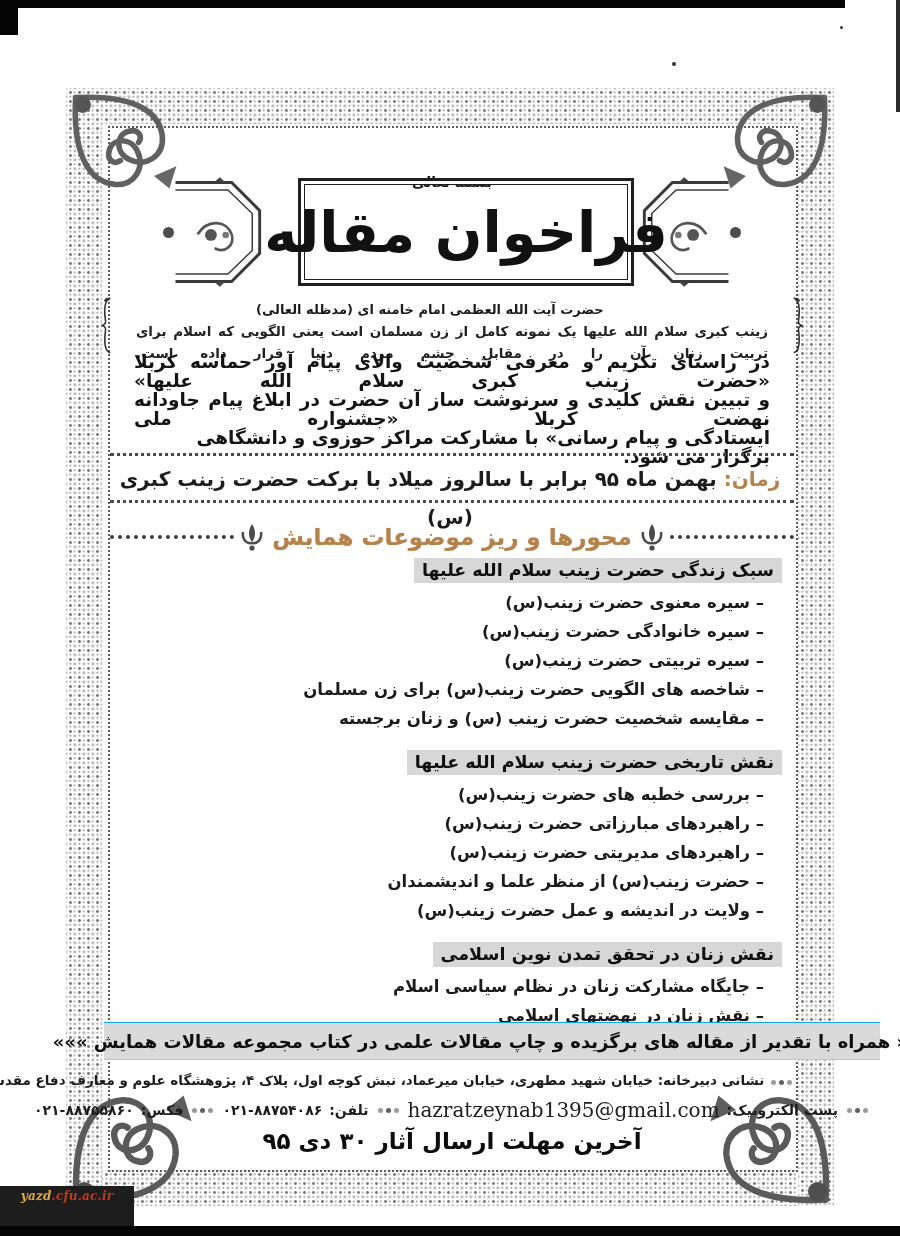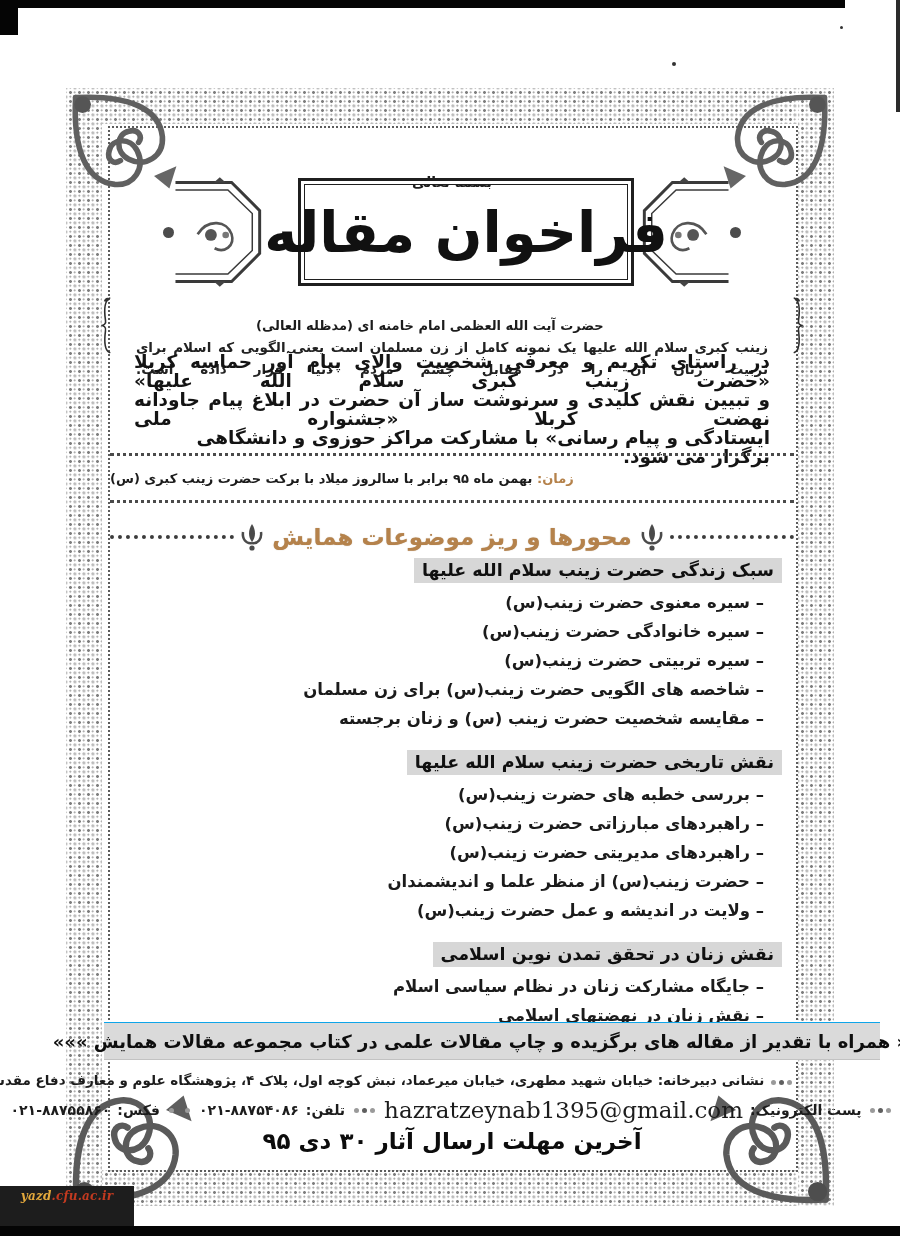--- a/index.html
+++ b/index.html
@@ -55,37 +55,37 @@
   .side-orn{width:96px;height:124px;flex:0 0 auto;}
   .side-orn svg{width:100%;height:100%;}
   .side-orn.flip{transform:scaleX(-1);}
   .title-box{
     width:330px;height:102px;border:3px solid #1f1f1f;box-shadow:0 0 0 3px #fff inset,0 0 0 4px #1f1f1f inset;
     display:flex;align-items:center;justify-content:center;flex:0 0 auto;margin-left:28px;
   }
   .main-title{font-size:56px;font-weight:bold;color:#111;letter-spacing:-2px;white-space:nowrap;}
 
   .quote-row{top:300px;height:52px;padding:0 26px;box-sizing:border-box;}
-  .quote-attr{text-align:left;padding-left:120px;font-size:13px;font-weight:bold;line-height:20px;margin-top:16px;}
+  .quote-attr{text-align:left;padding-left:120px;font-size:13px;font-weight:bold;line-height:20px;}
   .quote-text{font-size:13.5px;font-weight:bold;line-height:22px;text-align:justify;text-align-last:justify;color:#222;}
   .brace{width:20px;height:58px;top:296px;}
   .brace svg{width:100%;height:100%;}
   .brace-right{left:788px;}
   .brace-left{left:96px;transform:scaleX(-1);}
 
   .intro{top:352px;padding:0 24px;box-sizing:border-box;font-size:18.5px;font-weight:bold;color:#141414;}
   .intro .ln{line-height:19px;}
   .intro .ln-j{text-align:justify;text-align-last:justify;}
   .intro .ln-r{text-align:right;}
 
   .dotsep{height:0;border-top:3px dotted #4a4a4a;}
   .sep1{top:453px;}
   .sep2{top:500px;}
 
-  .schedule{top:460px;height:38px;line-height:38px;font-size:13px;font-weight:bold;text-align:left;padding-right:4px;box-sizing:border-box;}
+  .schedule{top:460px;height:38px;line-height:38px;font-size:20px;font-weight:bold;text-align:center;padding-right:4px;box-sizing:border-box;}
   .schedule .lbl{color:#b5824b;}
 
   .topics-header{top:514px;height:46px;display:flex;align-items:center;gap:6px;}
   .leader{flex:1;border-top:4px dotted #3c3c3c;height:0;}
   .topics-title{font-size:23px;font-weight:bold;color:#b5824b;white-space:nowrap;padding:0 2px;
     text-shadow:0 0 1px rgba(120,85,40,.45);}
   .fleuron{width:24px;height:30px;flex:0 0 auto;}
   .fleuron svg{width:100%;height:100%;}
   .fleuron.flip{transform:scaleX(-1);}
 
@@ -95,21 +95,21 @@
   .item{line-height:29px;font-size:16.5px;font-weight:bold;color:#1b1b1b;padding-right:18px;}
 
   .banner{top:1022px;left:104px;width:776px;height:36px;background:#dadada;
     display:flex;align-items:center;justify-content:center;
     border-top:1px solid #0ea5e9;border-bottom:1px solid #c2c2c2;}
   .banner-text{font-size:18px;font-weight:bold;color:#0e0e0e;white-space:nowrap;letter-spacing:-0.2px;}
 
   .address-row{top:1068px;text-align:center;font-size:13.5px;font-weight:bold;height:24px;line-height:24px;white-space:nowrap;}
   .contact-row{top:1096px;height:28px;display:flex;align-items:center;justify-content:center;gap:7px;font-size:14px;font-weight:bold;white-space:nowrap;}
   .ltr-val{direction:ltr;unicode-bidi:embed;display:inline-block;}
-  .email-val{font-family:"DejaVu Serif",serif;font-size:23px;font-weight:normal;}
+  .email-val{font-family:"DejaVu Serif",serif;font-size:20px;font-weight:normal;}
   .tridots{display:inline-flex;align-items:center;gap:3px;margin:0 2px;}
   .tridots i{width:5px;height:5px;border-radius:50%;background:#9a9a9a;display:block;}
   .tridots i:nth-child(2){background:#5f5f5f;}
 
   .deadline{top:1128px;text-align:center;font-size:23px;font-weight:bold;color:#0c0c0c;}
 
   .speck{position:absolute;background:#333;border-radius:50%;}
 </style>
 </head>
 <body>

